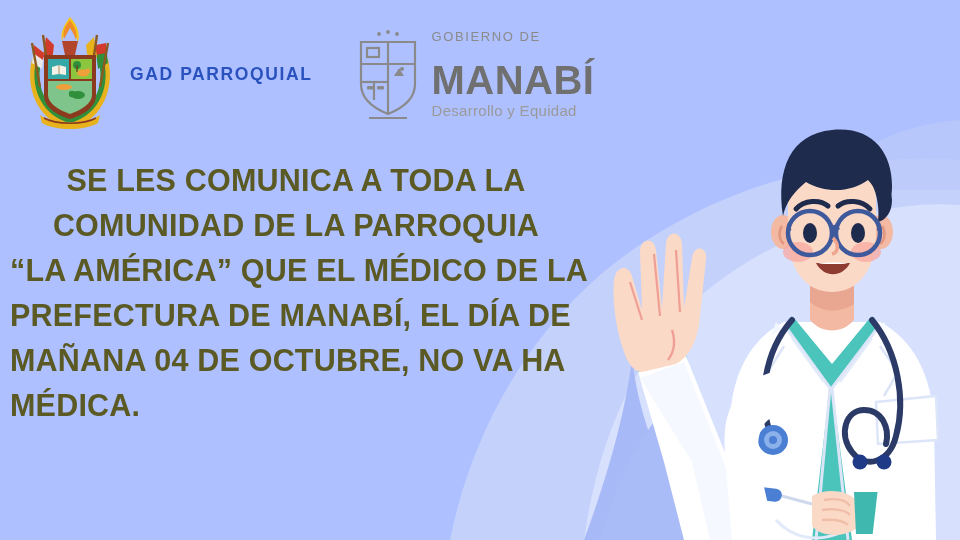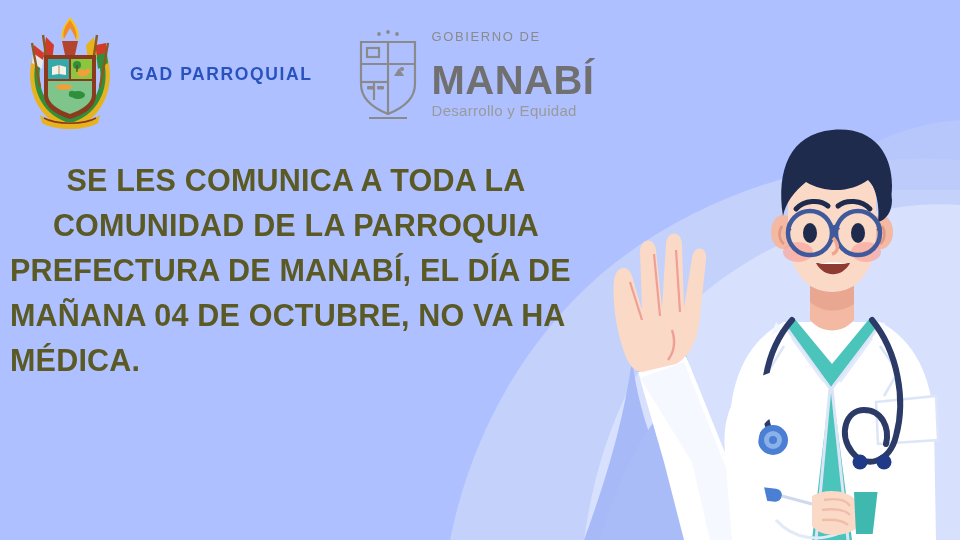--- a/index.html
+++ b/index.html
@@ -215,20 +215,21 @@
         <div class="manabi-l1">GOBIERNO DE</div>
         <div class="manabi-l2">MANABÍ</div>
         <div class="manabi-l3">Desarrollo y Equidad</div>
       </div>
     </div>
   </div>
 
   <div class="message">
     <span class="msg-line c1">SE LES COMUNICA A TODA LA</span>
     <span class="msg-line c2">COMUNIDAD DE LA PARROQUIA</span>
+    <span class="msg-line">“LA AMÉRICA” QUE EL MÉDICO DE LA</span>
     <span class="msg-line">PREFECTURA DE MANABÍ, EL DÍA DE</span>
     <span class="msg-line">MAÑANA 04 DE OCTUBRE, NO VA HA</span>
     <span class="msg-line">MÉDICA.</span>
   </div>
 
   <svg class="doctor" viewBox="0 0 380 540" aria-hidden="true">
 
     <path d="M150 540 L150 420 C152 372 172 338 204 322 L300 322 C334 340 352 376 354 424 L356 540 Z" fill="#ffffff"></path>
 
     <path d="M196 322 L252 392 L214 540 L164 540 L168 400 Z" fill="#f2f6fe"></path>

